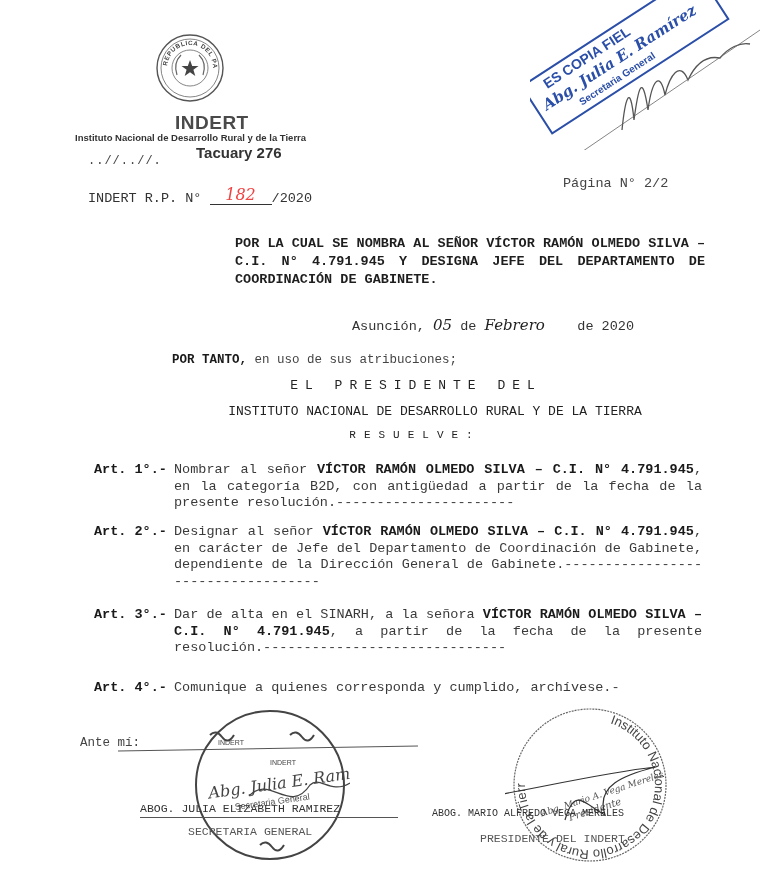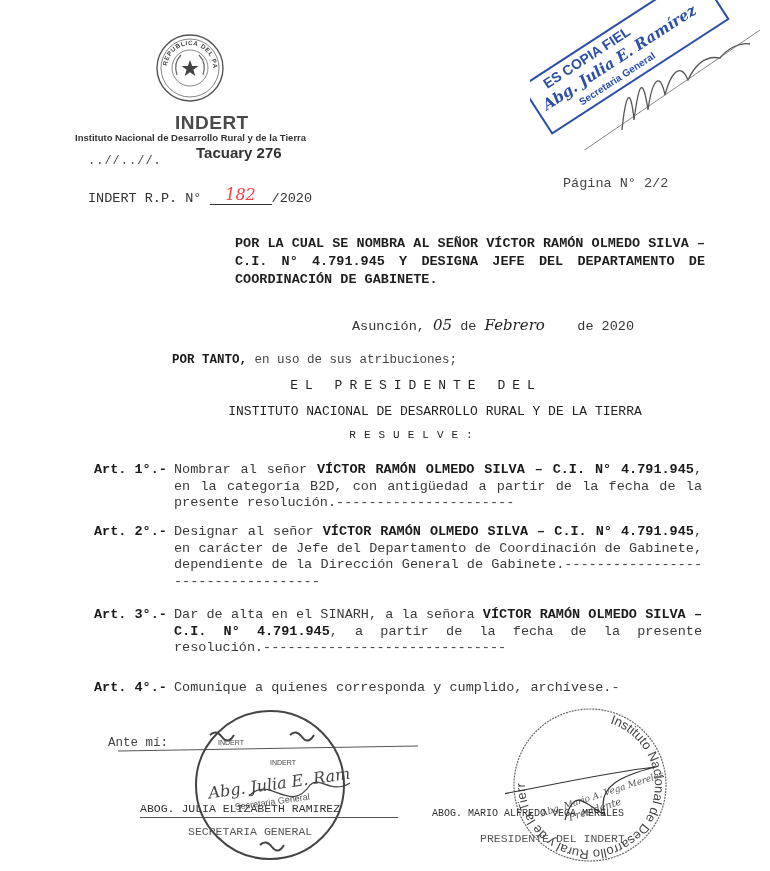--- a/index.html
+++ b/index.html
@@ -31,21 +31,21 @@
   #resuelve { left:0; width:770px; top:429px; text-align:center; font-size:11px; letter-spacing:8px; color:#222; padding-left:60px; box-sizing:border-box; }
 
   .art { left:82px; width:620px; font-size:13.5px; line-height:16.5px; color:#3a3a3a; }
   .art .lbl { position:absolute; left:0; top:0; font-weight:bold; color:#1a1a1a; white-space:pre;margin-left:12px; }
   .art .txt { margin-left:92px; text-align:justify; }
   #art1 { top:462px; }
   #art2 { top:524px; }
   #art3 { top:607px; }
   #art4 { top:680px; }
 
-  #ante-mi { left:80px; top:736px; font-size:12.5px; color:#444;margin-left:28px; }
+  #ante-mi { left:80px; top:736px; font-size:12.5px; color:#444; }
   #sig-line-left { left:118px; top:748px; width:300px; height:1px; background:#555; transform:rotate(-1deg); }
   #secretaria-name { left:140px; top:802px; font-size:11.5px; color:#333; }
   #secretaria-line { left:140px; top:817px; width:258px; height:1px; background:#555; }
   #secretaria-role { left:188px; top:825px; font-size:11.5px; color:#555; }
 
   #president-name { left:432px; top:808px; font-size:10px; color:#333; }
   #president-role { left:480px; top:832px; font-size:11.5px; color:#555; }
 
   .overlay { pointer-events:none; }
 </style>

